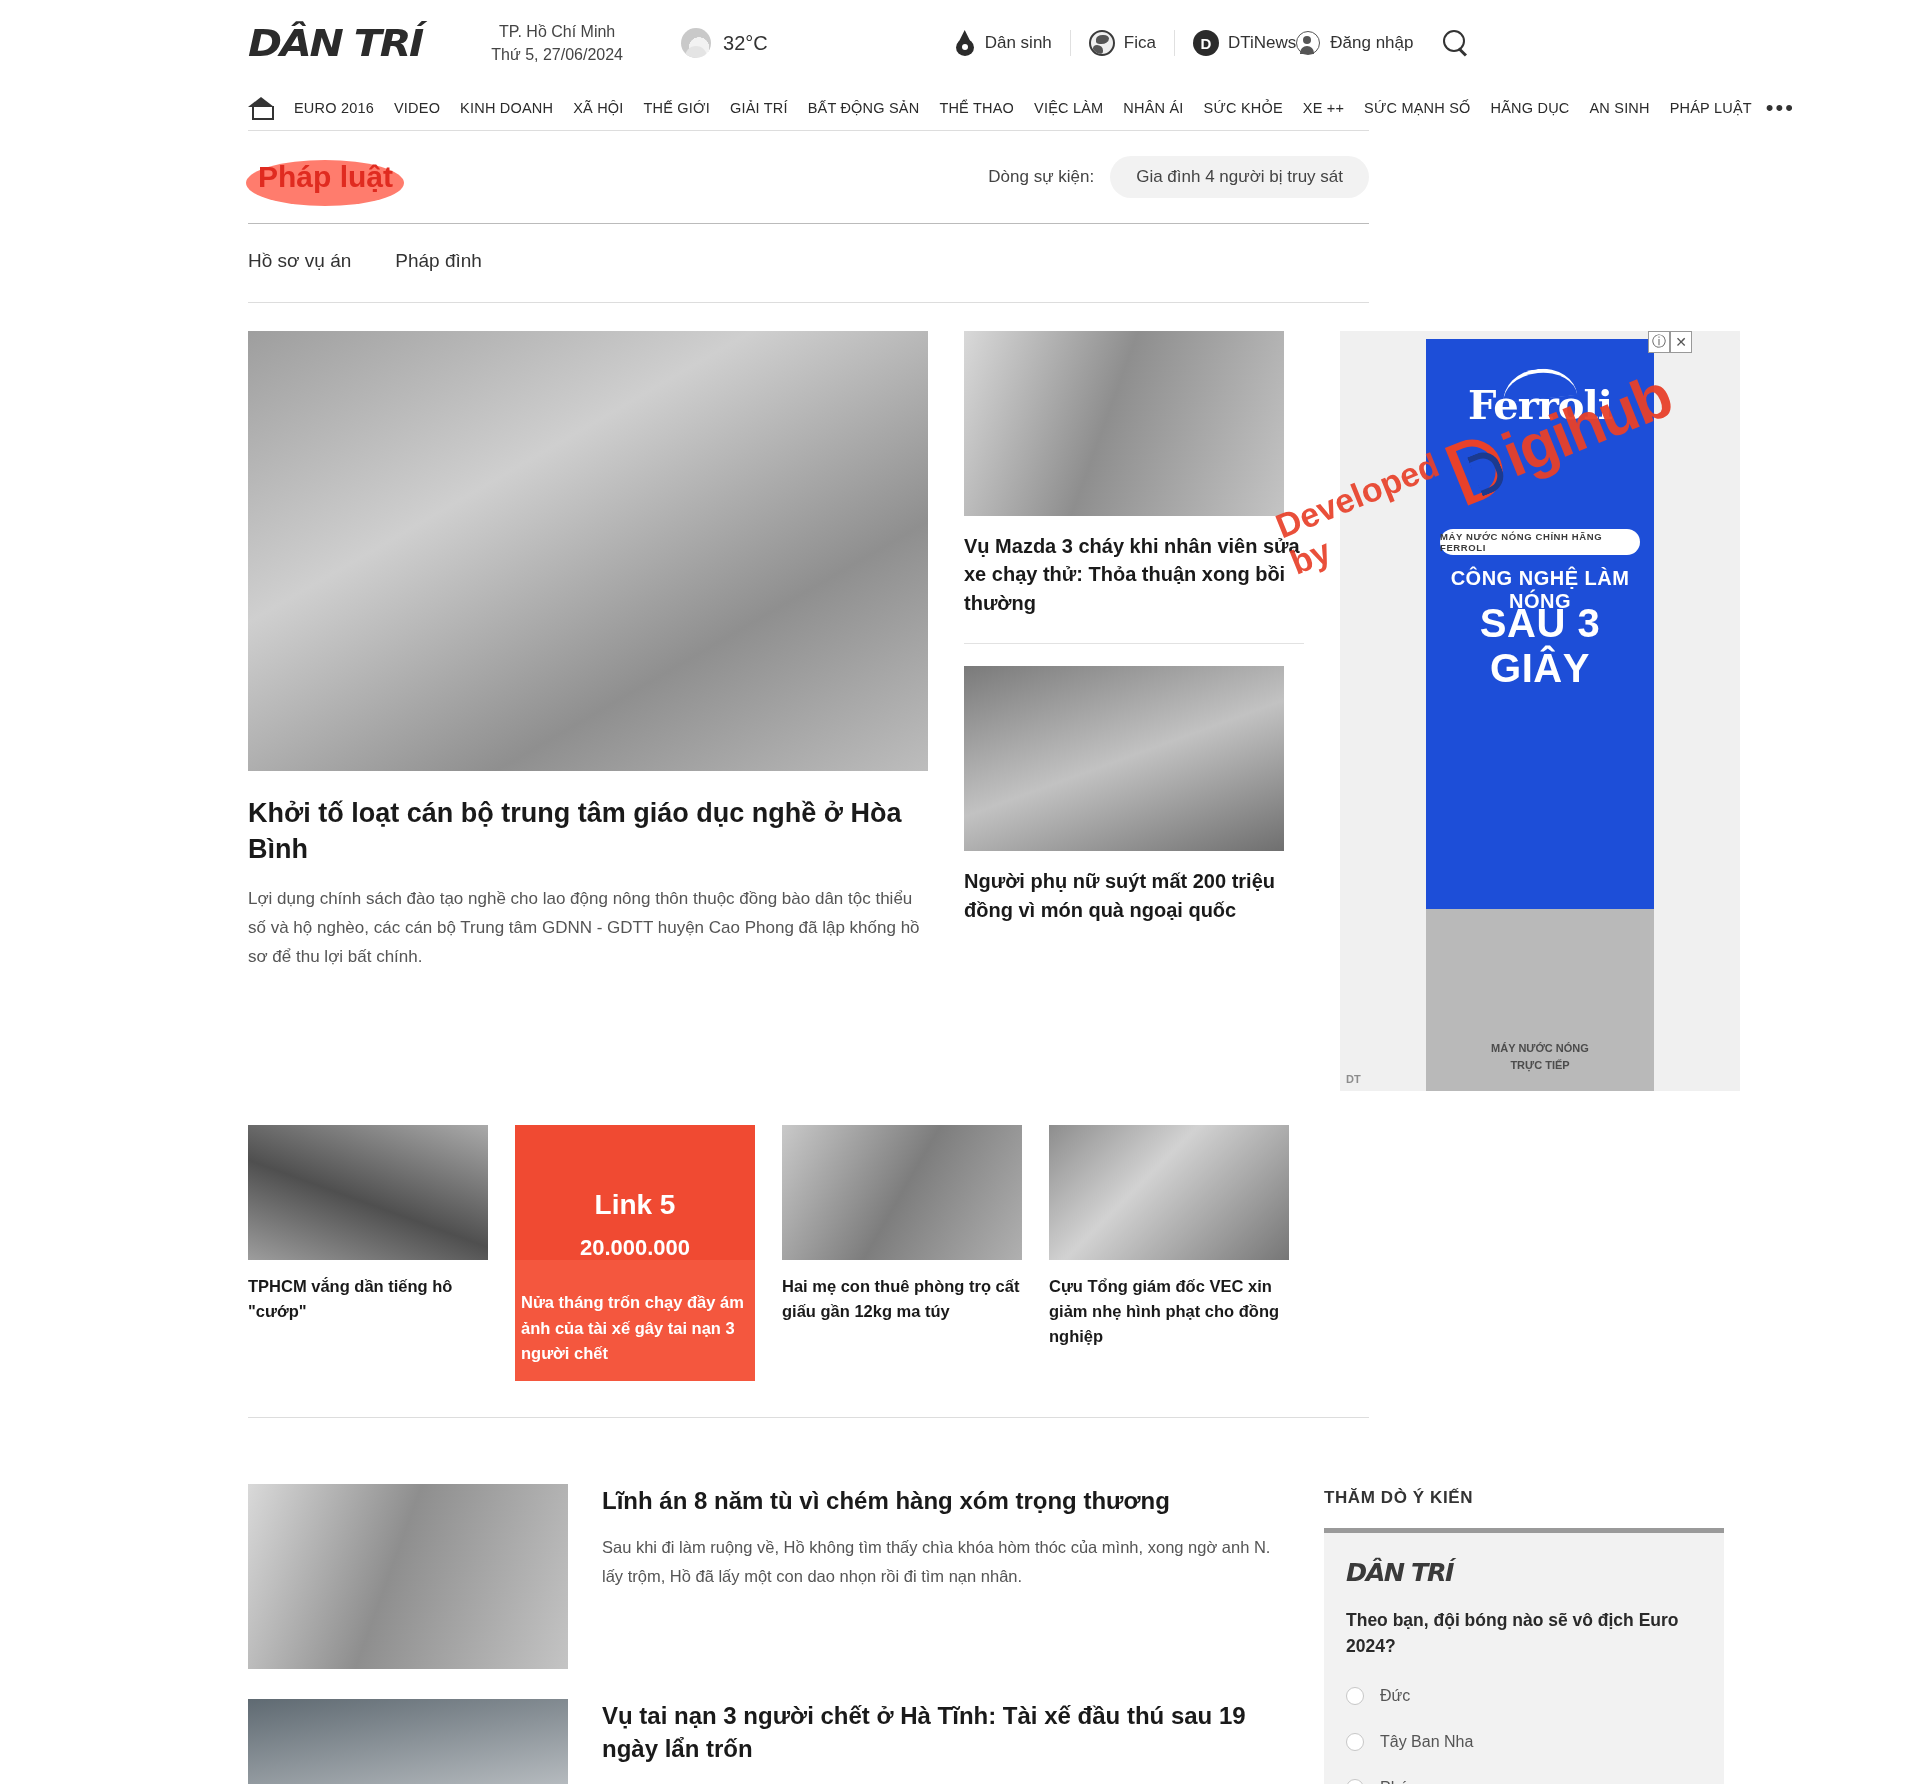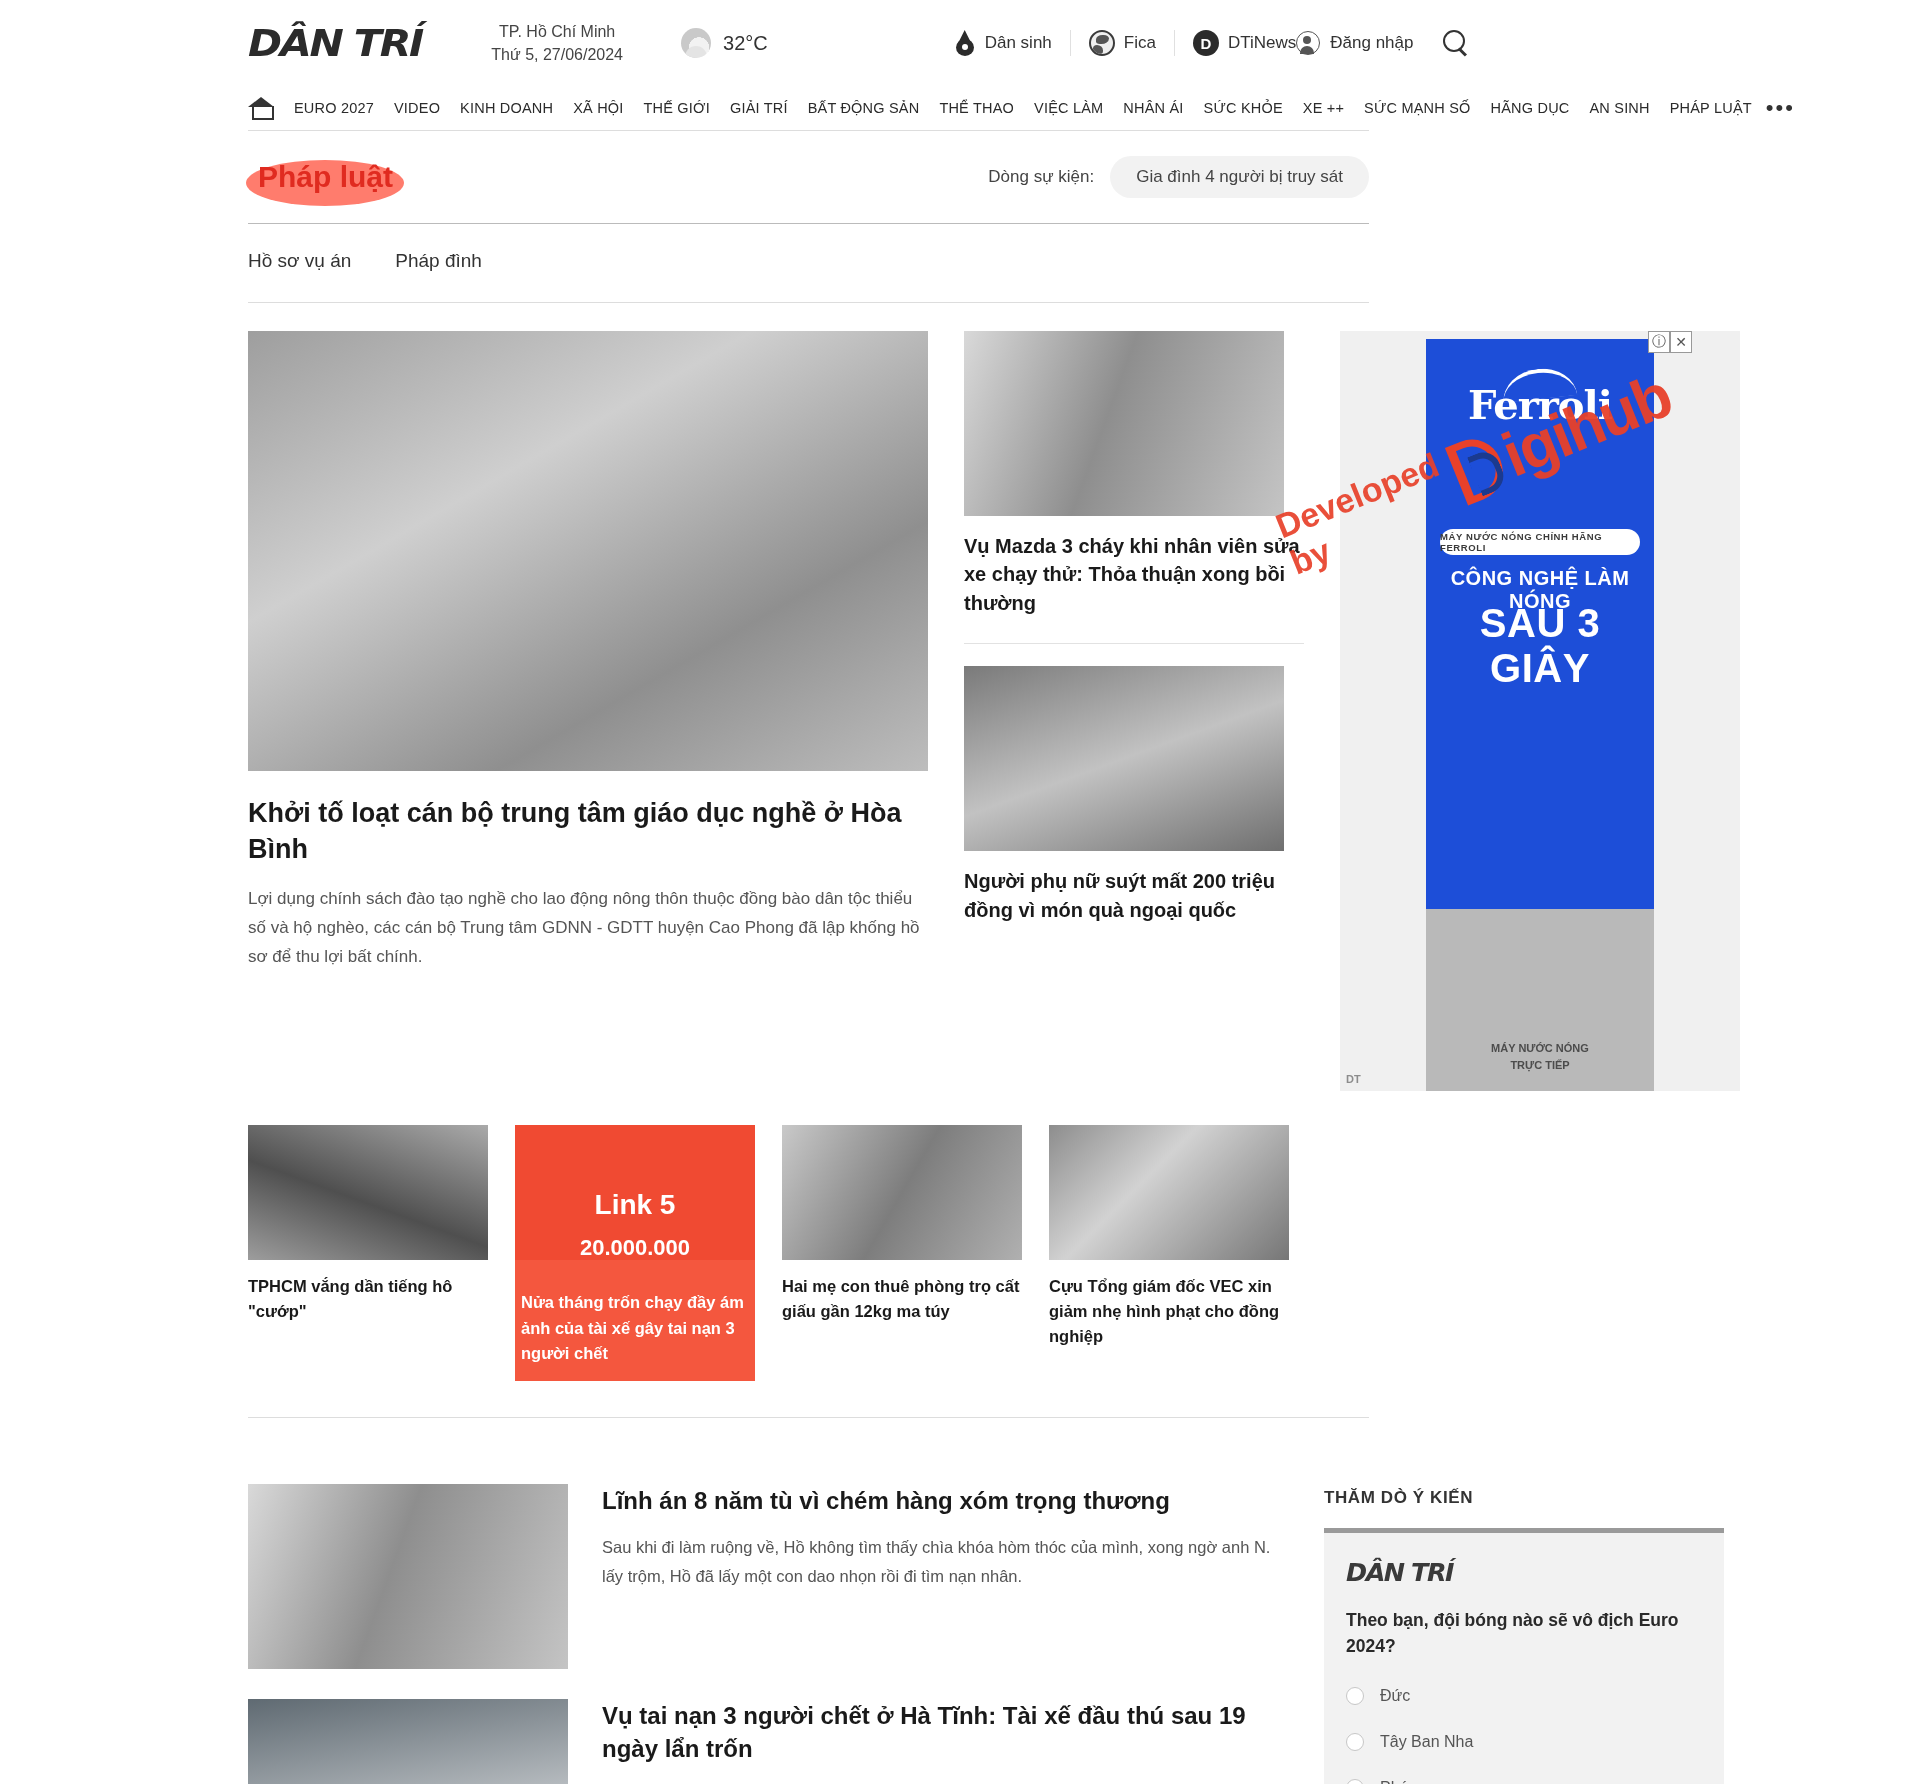--- a/index.html
+++ b/index.html
@@ -269,21 +269,21 @@
       <div class="login">
         <span class="ic-user"></span>
         <span>Đăng nhập</span>
       </div>
       <div class="ic-search"></div>
     </div>
   </div>
 
   <div class="nav">
     <span class="ic-home"></span>
-    <a href="#">EURO 2027</a>
+    <a href="#">EURO 2016</a>
     <a href="#">VIDEO</a>
     <a href="#">KINH DOANH</a>
     <a href="#">XÃ HỘI</a>
     <a href="#">THẾ GIỚI</a>
     <a href="#">GIẢI TRÍ</a>
     <a href="#">BẤT ĐỘNG SẢN</a>
     <a href="#">THỂ THAO</a>
     <a href="#">VIỆC LÀM</a>
     <a href="#">NHÂN ÁI</a>
     <a href="#">SỨC KHỎE</a>

